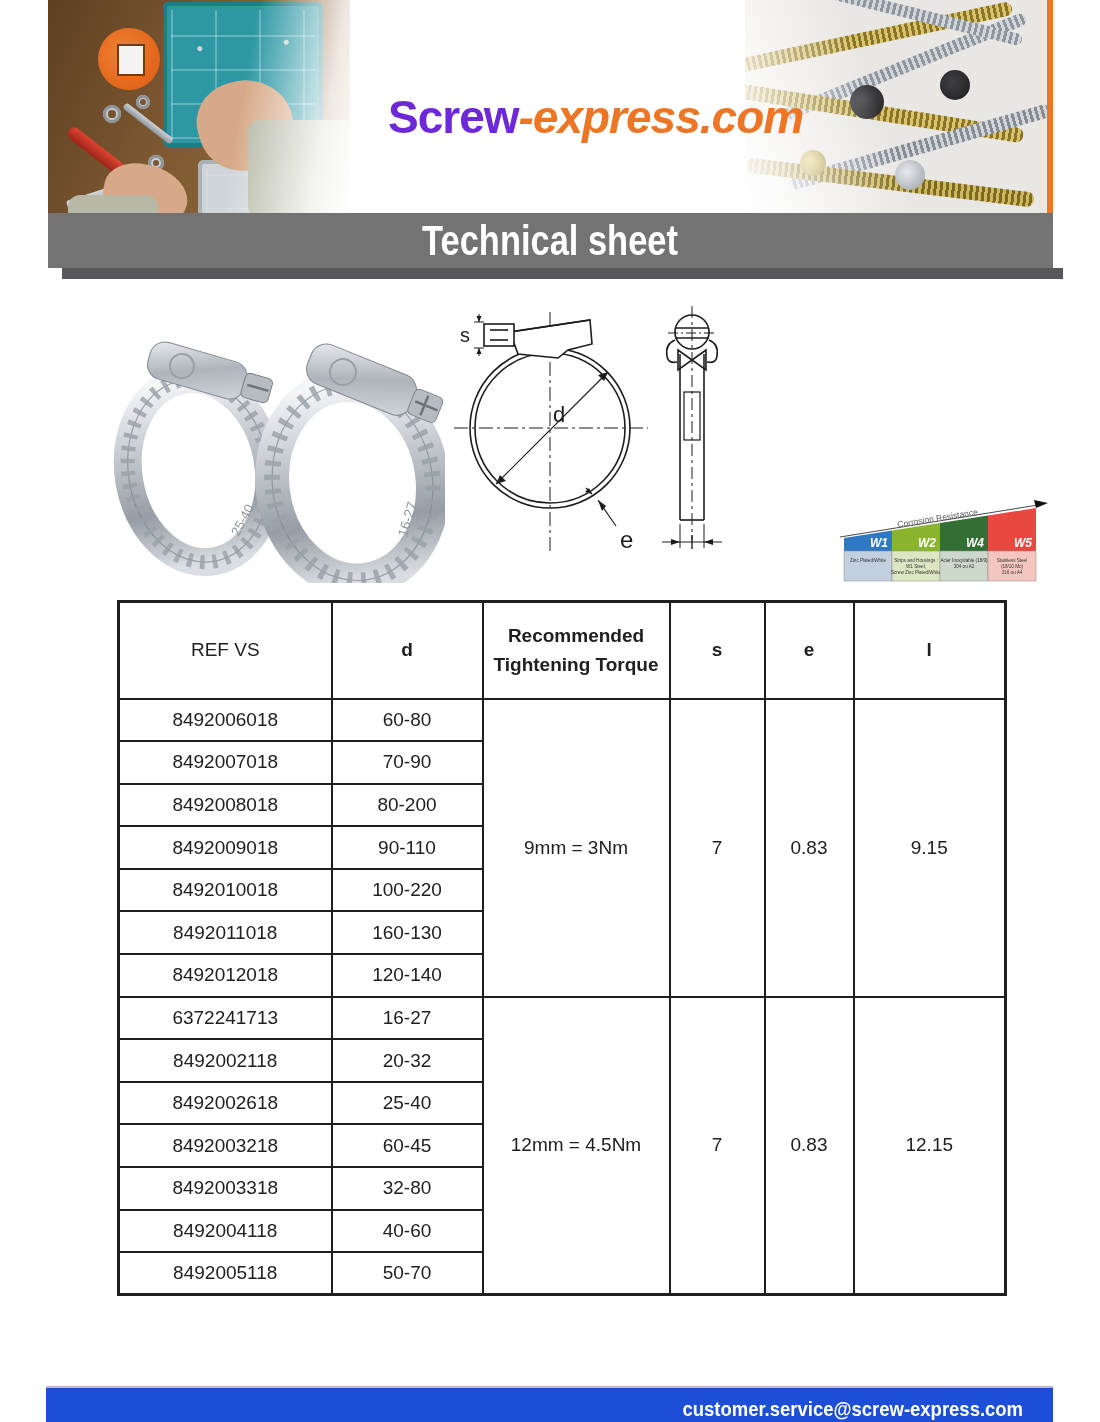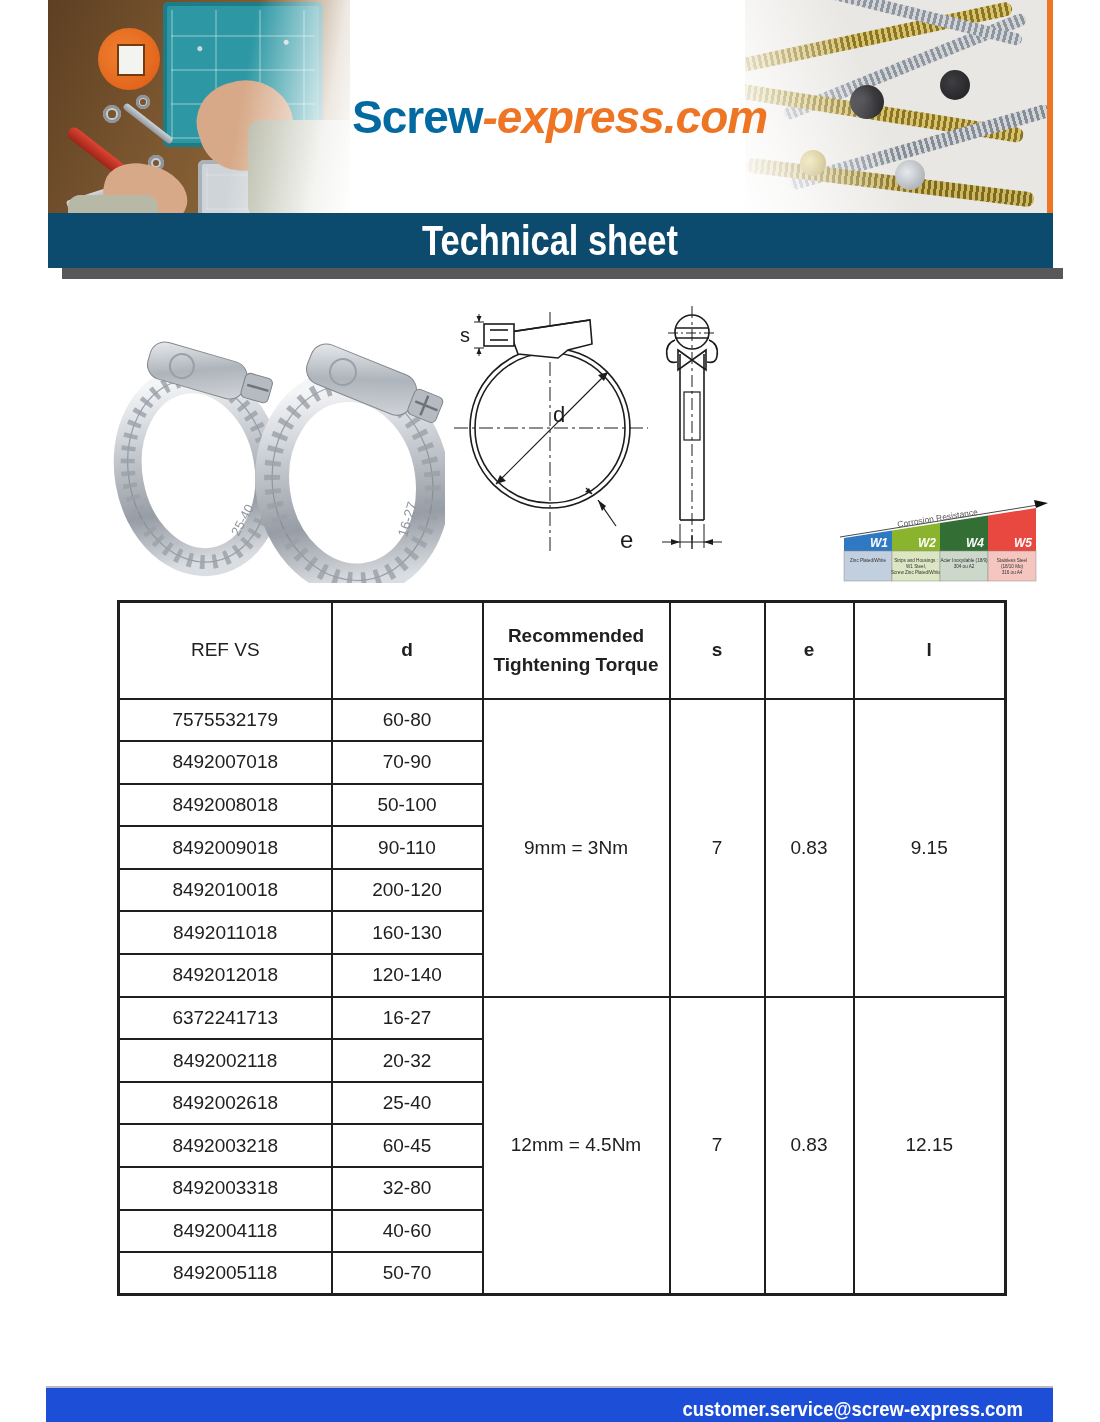--- a/index.html
+++ b/index.html
@@ -35,21 +35,21 @@
   .washer { position:absolute; border-radius:50%; background:#c9ccd0;
     box-shadow:inset 0 0 0 3px #8e9398; }
   .washer:after { content:""; position:absolute; inset:30%; border-radius:50%; background:#7a5630; }
   .hand { position:absolute; background:#d7a988; border-radius:45% 55% 50% 50%; }
   .sleeve { position:absolute; background:#b7b9a6; border-radius:12px; }
   .orange-edge { position:absolute; right:0; top:0; width:6px; height:100%; }
   
   #logo { position:absolute; left:352px; top:62px; width:410px; height:110px;
     display:flex; align-items:center; }
   #logo-text { font-size:46px; font-weight:bold; letter-spacing:-1px; white-space:nowrap; }
-  .logo-dark { color:#0369a1; }
+  .logo-dark { color:#6d28d9;margin-left:36px; }
   .logo-orange { font-style:italic; }
   
   #banner { position:absolute; left:48px; top:213px; width:1005px; height:55px;
     display:flex; align-items:center; justify-content:center; }
   #banner-title { color:#ffffff; font-size:42px; font-weight:bold;
     transform:scaleX(.82); transform-origin:center; letter-spacing:0; }
   #banner-shadow { position:absolute; left:62px; top:268px; width:1001px; height:11px; background:#58585a; }
   #footer { position:absolute; left:46px; top:1386px; width:1007px; height:44px;
     background:#1d4ed8; border-top:2px solid #bcbcbe; box-sizing:border-box;
     display:flex; align-items:center; justify-content:flex-end; padding-right:30px; }
@@ -119,21 +119,21 @@
     <svg width="78" height="92" viewBox="0 0 80 92">
       <path d="M7,32 Q40,4 74,22" fill="none" stroke="#ED7524" stroke-width="12" stroke-linecap="round"></path>
       <path d="M7,55 Q40,27 74,45" fill="none" stroke="#c8cacc" stroke-width="12" stroke-linecap="round"></path>
       <path d="M7,78 Q40,50 74,68" fill="none" stroke="#58585a" stroke-width="12" stroke-linecap="round"></path>
     </svg>
     <div id="logo-text">
       <span class="logo-dark">Screw</span><span class="logo-orange" style="color:#ED7524">-express.com</span>
     </div>
   </div>
 
-  <div id="banner" style="background:#0c4a6e">
+  <div id="banner" style="background:#737373">
     <span id="banner-title">Technical sheet</span>
   </div>
   <div id="banner-shadow"></div>
 
   <svg id="clamps-svg" width="350" height="290" viewBox="0 0 350 290">
     <defs>
       <linearGradient id="metal" x1="0" y1="0" x2="0" y2="1">
         <stop offset="0" stop-color="#f4f5f7"></stop>
           <stop offset="0.35" stop-color="#c6cad0"></stop>
         <stop offset="0.7" stop-color="#979da5"></stop>
@@ -271,42 +271,42 @@
         <th class="th-ref">REF VS</th>
         <th class="th-dim">d</th>
         <th class="th-torque">Recommended Tightening Torque</th>
         <th class="th-dim">s</th>
         <th class="th-dim">e</th>
         <th class="th-dim">l</th>
       </tr>
     </thead>
     <tbody id="spec-table-body">
         <tr class="group-start">
-          <td>7575532179</td>
+          <td>8492006018</td>
           <td>60-80</td>
           <td rowspan="7" class="merged">9mm = 3Nm</td>
           <td rowspan="7" class="merged">7</td>
           <td rowspan="7" class="merged">0.83</td>
           <td rowspan="7" class="merged">9.15</td>
         </tr>
         <tr>
           <td>8492007018</td>
           <td>70-90</td>
         </tr>
         <tr>
           <td>8492008018</td>
-          <td>50-100</td>
+          <td>80-200</td>
         </tr>
         <tr>
           <td>8492009018</td>
           <td>90-110</td>
         </tr>
         <tr>
           <td>8492010018</td>
-          <td>200-120</td>
+          <td>100-220</td>
         </tr>
         <tr>
           <td>8492011018</td>
           <td>160-130</td>
         </tr>
         <tr>
           <td>8492012018</td>
           <td>120-140</td>
         </tr>
         <tr class="group-start">

